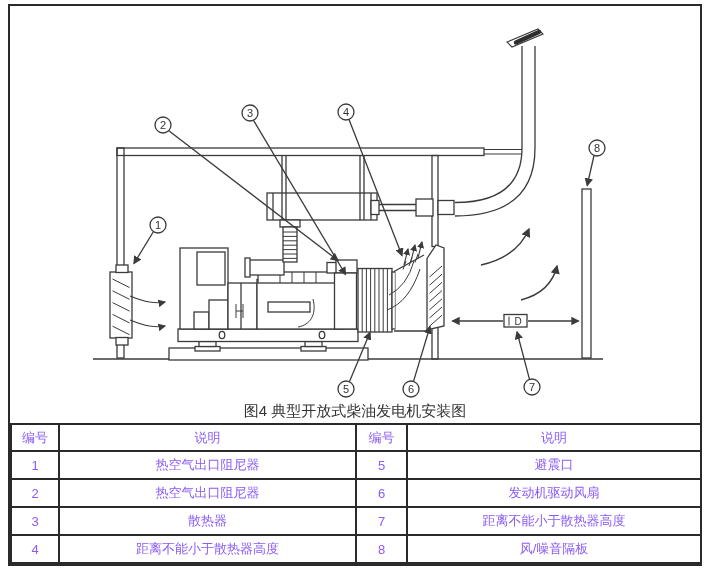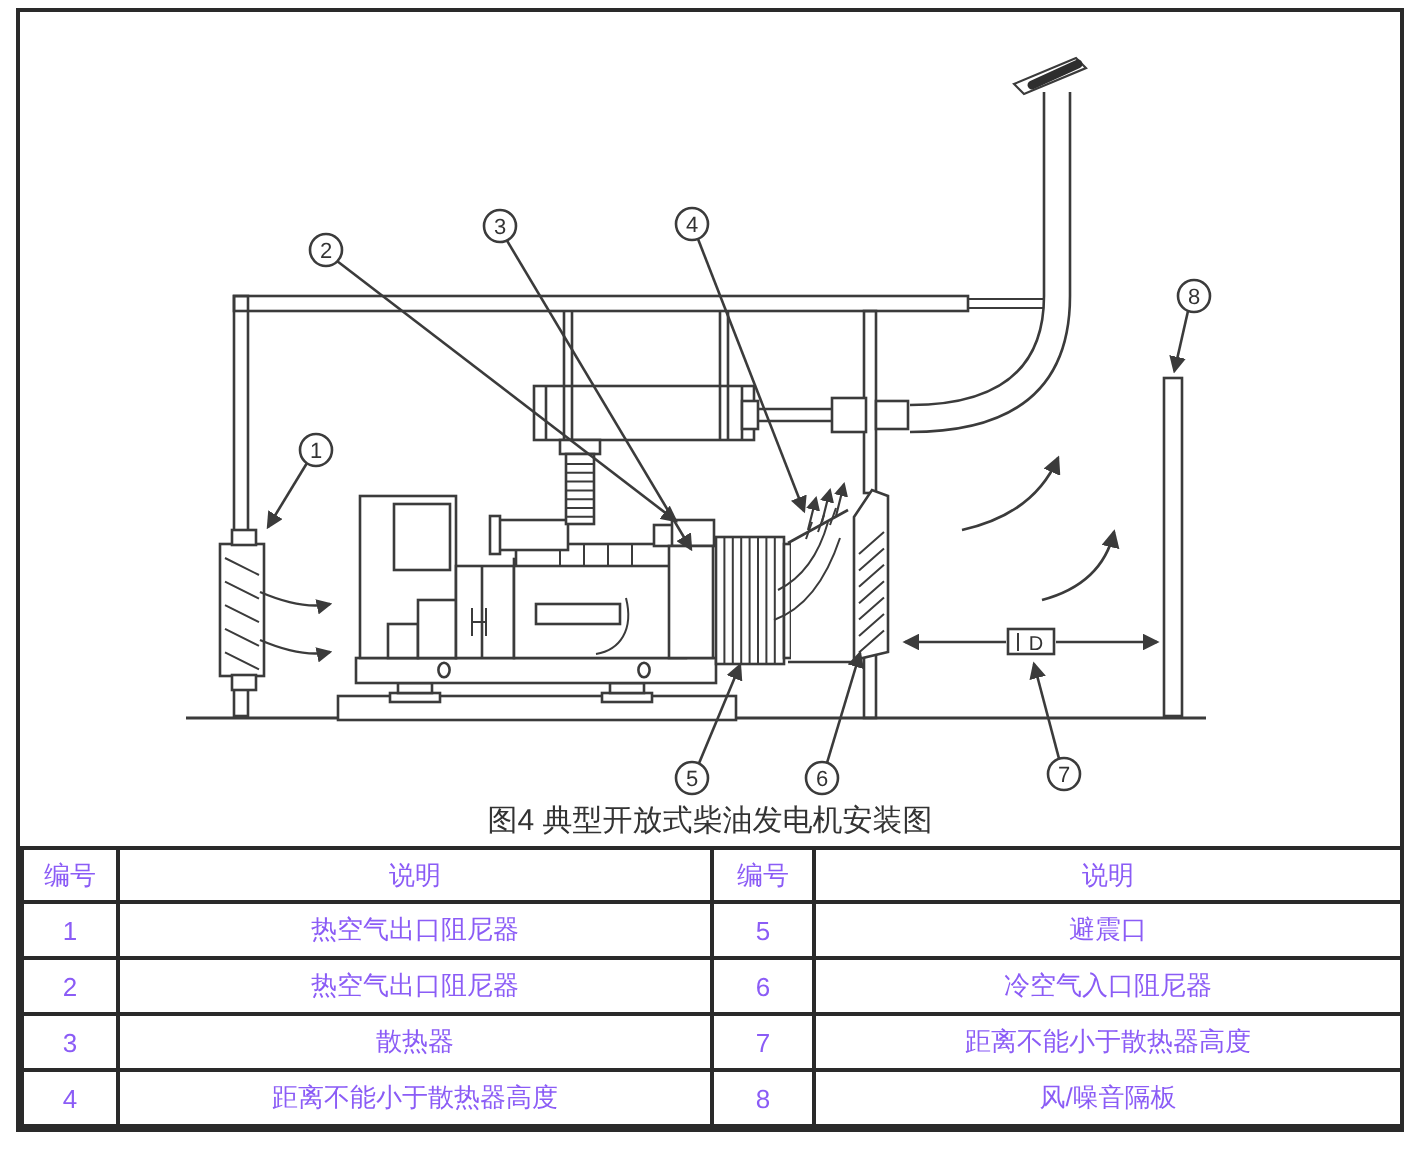--- a/index.html
+++ b/index.html
@@ -218,21 +218,21 @@
       <tr>
         <td>1</td>
         <td>热空气出口阻尼器</td>
         <td>5</td>
         <td>避震口</td>
       </tr>
       <tr>
         <td>2</td>
         <td>热空气出口阻尼器</td>
         <td>6</td>
-        <td>冷空气入口阻尼器</td>
+        <td>发动机驱动风扇</td>
       </tr>
       <tr>
         <td>3</td>
         <td>散热器</td>
         <td>7</td>
         <td>距离不能小于散热器高度</td>
       </tr>
       <tr>
         <td>4</td>
         <td>距离不能小于散热器高度</td>

